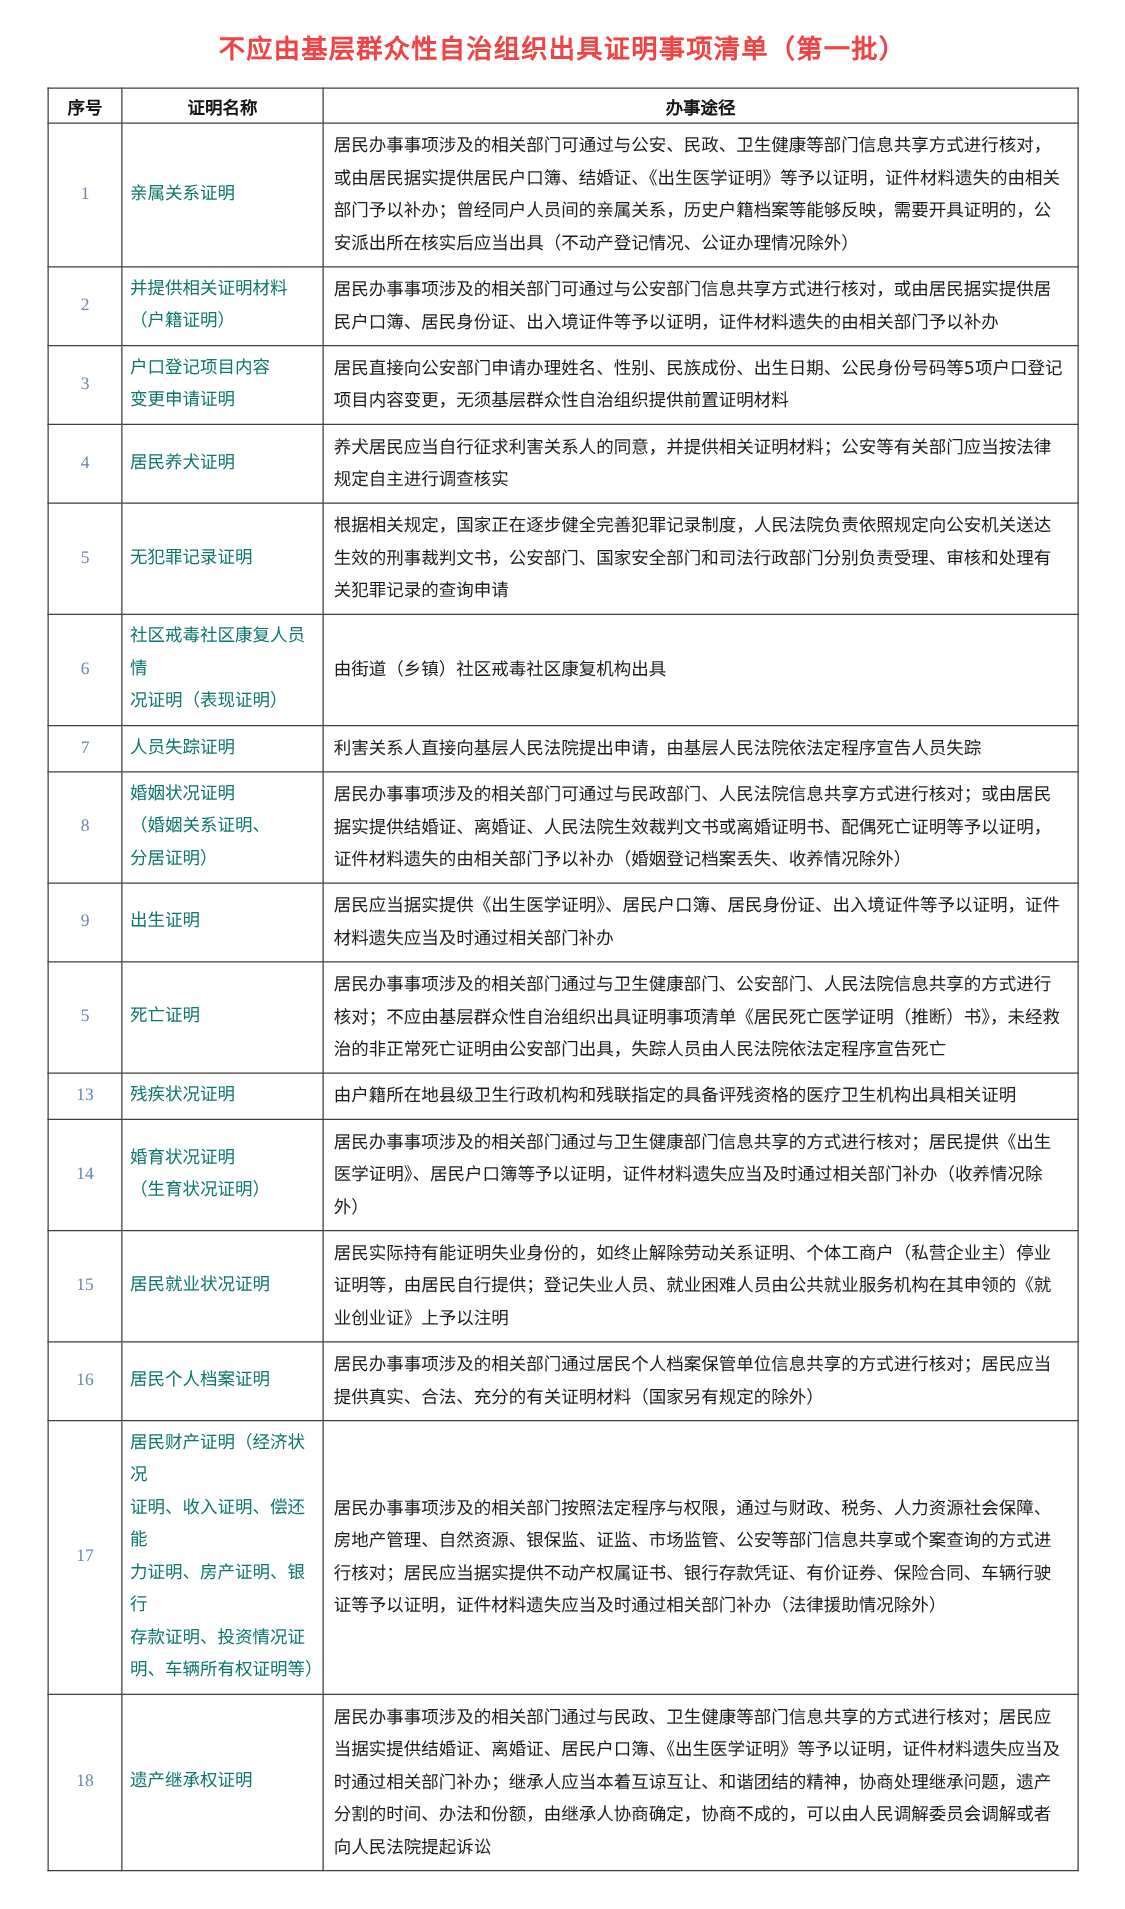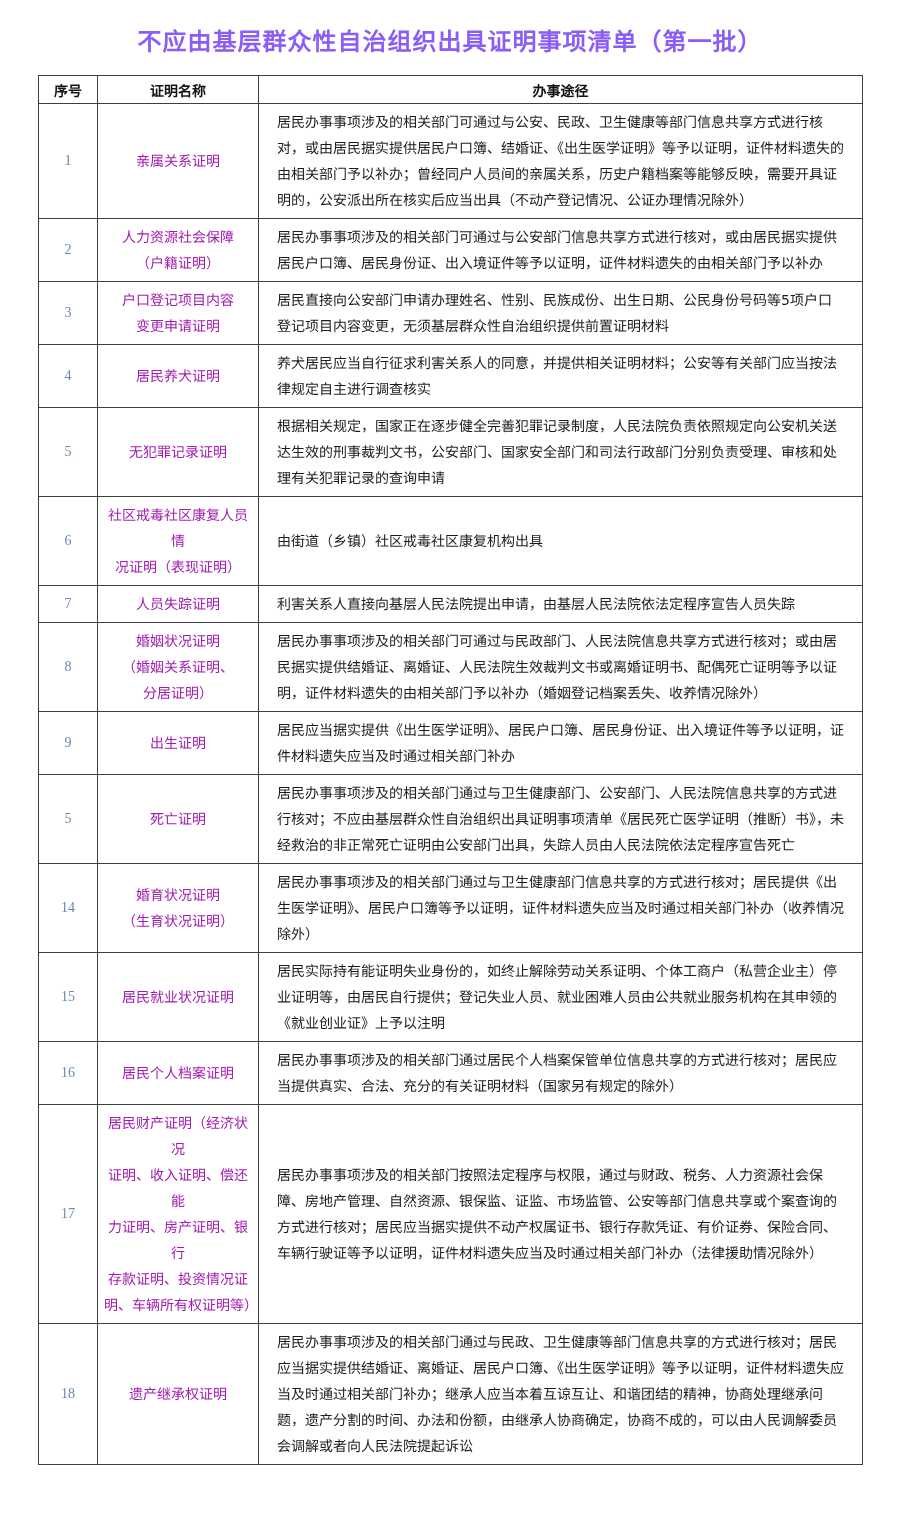--- a/index.html
+++ b/index.html
@@ -14,23 +14,23 @@
     color: #1c1c1c;
     -webkit-font-smoothing: antialiased;
   }
   .page {
     width: 900px;
     box-sizing: border-box;
     padding-top: 14px;
   }
   .page-title {
     text-align: center;
-    font-size: 24px;
+    font-size: 21px;
     font-weight: bold;
-    color: #8b5cf6;
+    color: #ef4444;
     margin: 8px 0 18px 0;
     letter-spacing: 1px;
     font-family: "DejaVu Sans", "Liberation Sans", sans-serif;
   }
   table.cert-table {
     border-collapse: collapse;
     table-layout: fixed;
     width: 824px;
     margin-left: 38px;
     border: 1px solid #3f3f3f;
@@ -53,30 +53,30 @@
     color: #141414;
   }
   td.cell-no {
     text-align: center;
     color: #6b87b0;
     font-family: "Liberation Serif", "DejaVu Serif", serif;
     font-size: 14px;
     padding: 2px;
   }
   td.cell-name {
-    text-align: center;
     white-space: pre-line;
     line-height: 26px;
     padding: 5px 6px;
-    color: #a21caf;
+    color: #0f766e;
+    font-family: Liberation Serif, serif;
   }
   td.cell-method {
     text-align: left;
     line-height: 26px;
-    padding: 5px 18px;
+    padding: 5px 8px;
     color: #1c1c1c;
   }
 </style>
 </head>
 <body>
 
 <div class="page">
   <h1 class="page-title">不应由基层群众性自治组织出具证明事项清单（第一批）</h1>
 
   <table class="cert-table">
@@ -94,21 +94,21 @@
     </thead>
     <tbody id="table-body">
   <tr>
     <td class="cell-no">1</td>
     <td class="cell-name">亲属关系证明</td>
     <td class="cell-method">居民办事事项涉及的相关部门可通过与公安、民政、卫生健康等部门信息共享方式进行核对，或由居民据实提供居民户口簿、结婚证、《出生医学证明》等予以证明，证件材料遗失的由相关部门予以补办；曾经同户人员间的亲属关系，历史户籍档案等能够反映，需要开具证明的，公安派出所在核实后应当出具（不动产登记情况、公证办理情况除外）</td>
   </tr>
 
   <tr>
     <td class="cell-no">2</td>
-    <td class="cell-name">人力资源社会保障
+    <td class="cell-name">并提供相关证明材料
 （户籍证明）</td>
     <td class="cell-method">居民办事事项涉及的相关部门可通过与公安部门信息共享方式进行核对，或由居民据实提供居民户口簿、居民身份证、出入境证件等予以证明，证件材料遗失的由相关部门予以补办</td>
   </tr>
 
   <tr>
     <td class="cell-no">3</td>
     <td class="cell-name">户口登记项目内容
 变更申请证明</td>
     <td class="cell-method">居民直接向公安部门申请办理姓名、性别、民族成份、出生日期、公民身份号码等5项户口登记项目内容变更，无须基层群众性自治组织提供前置证明材料</td>
   </tr>
@@ -153,20 +153,25 @@
   </tr>
 
 
   <tr>
     <td class="cell-no">5</td>
     <td class="cell-name">死亡证明</td>
     <td class="cell-method">居民办事事项涉及的相关部门通过与卫生健康部门、公安部门、人民法院信息共享的方式进行核对；不应由基层群众性自治组织出具证明事项清单《居民死亡医学证明（推断）书》，未经救治的非正常死亡证明由公安部门出具，失踪人员由人民法院依法定程序宣告死亡</td>
   </tr>
 
 
+  <tr>
+    <td class="cell-no">13</td>
+    <td class="cell-name">残疾状况证明</td>
+    <td class="cell-method">由户籍所在地县级卫生行政机构和残联指定的具备评残资格的医疗卫生机构出具相关证明</td>
+  </tr>
 
   <tr>
     <td class="cell-no">14</td>
     <td class="cell-name">婚育状况证明
 （生育状况证明）</td>
     <td class="cell-method">居民办事事项涉及的相关部门通过与卫生健康部门信息共享的方式进行核对；居民提供《出生医学证明》、居民户口簿等予以证明，证件材料遗失应当及时通过相关部门补办（收养情况除外）</td>
   </tr>
 
   <tr>
     <td class="cell-no">15</td>

